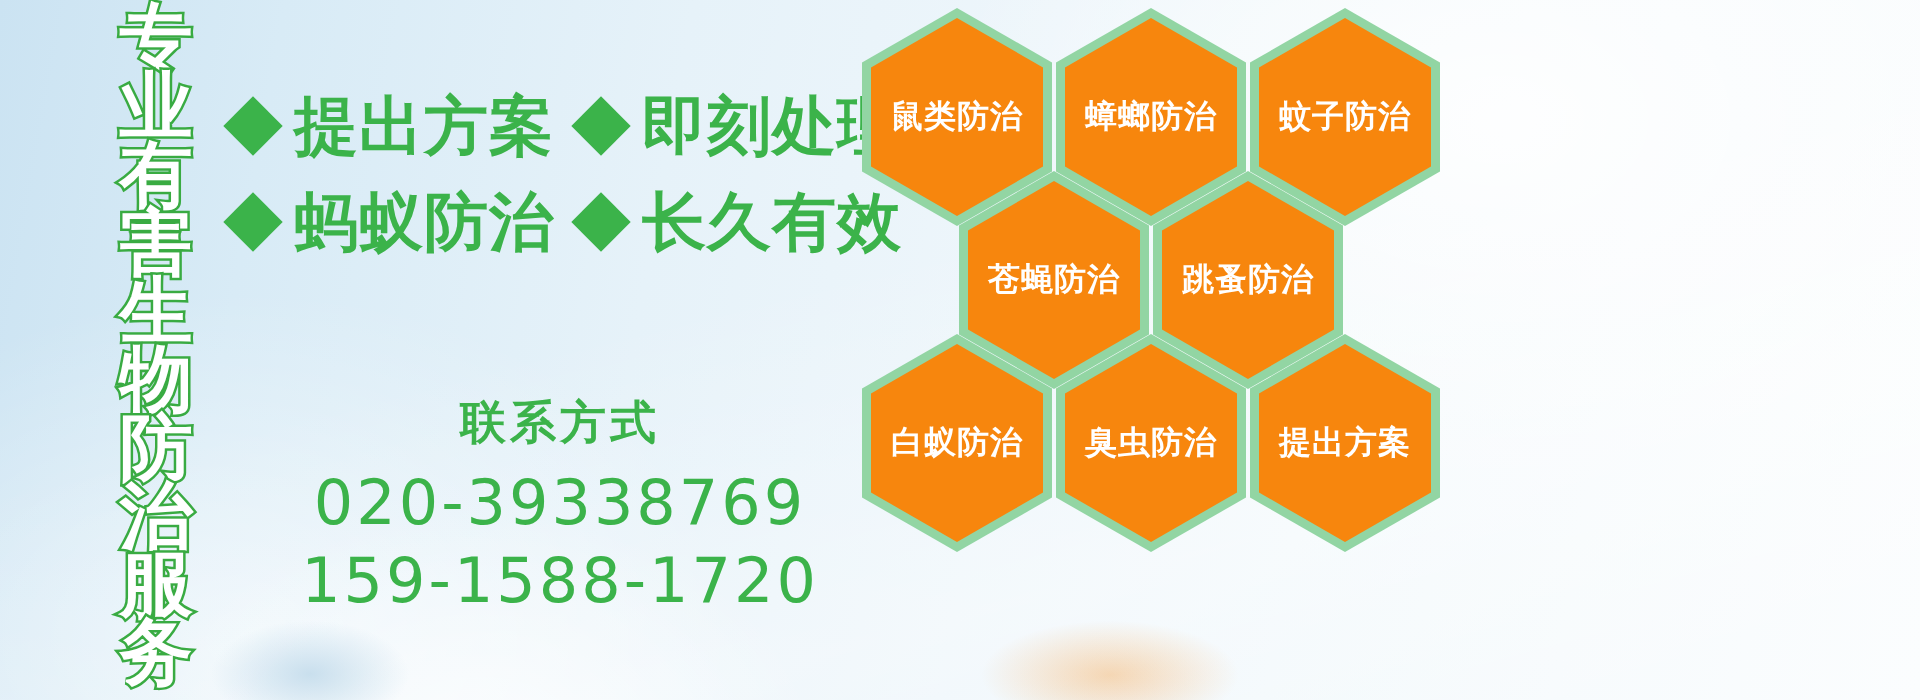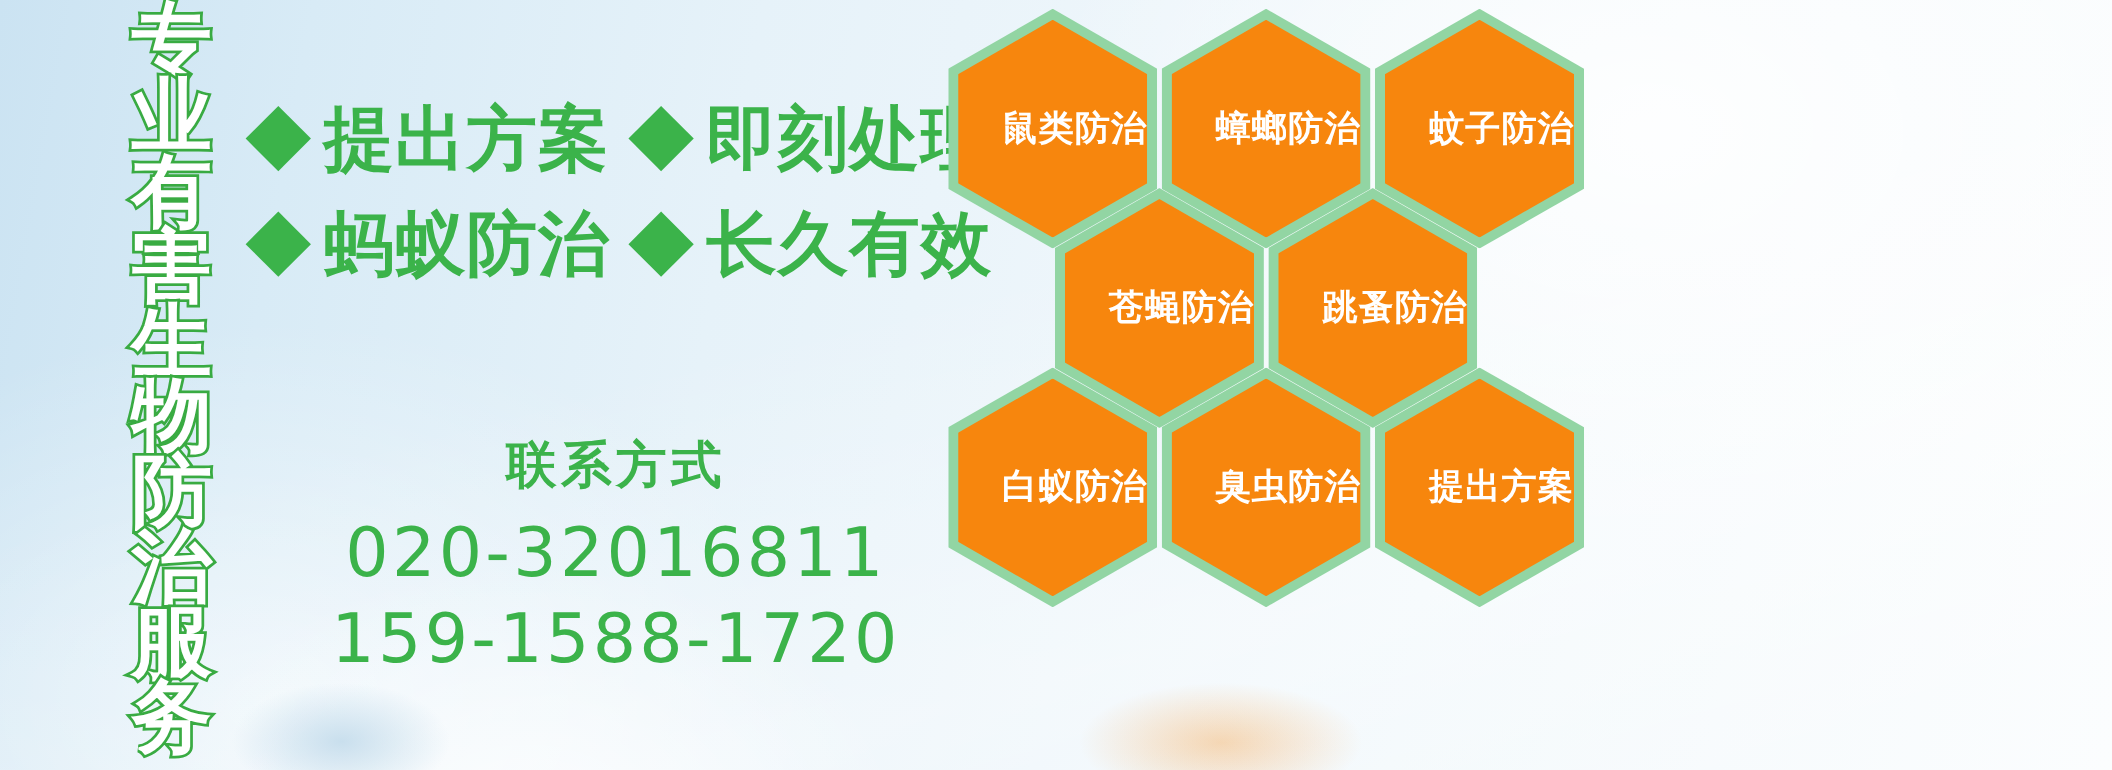--- a/index.html
+++ b/index.html
@@ -148,21 +148,21 @@
     justify-content: center;
   }
   .hex-inner {
     width: 172px;
     height: 198px;
     -webkit-clip-path: polygon(50% 0%, 100% 25%, 100% 75%, 50% 100%, 0% 75%, 0% 25%);
     clip-path: polygon(50% 0%, 100% 25%, 100% 75%, 50% 100%, 0% 75%, 0% 25%);
     background: #f7860d;
     display: flex;
     align-items: center;
-    justify-content: flex-end;
+    justify-content: center;
   }
   .hex-label {
     font-size: 32px;
     font-weight: bold;
     color: #ffffff;
     letter-spacing: 1px;
     white-space: nowrap;
     font-family: "DejaVu Sans", "Liberation Sans", sans-serif;
   }
 </style>
@@ -210,21 +210,21 @@
       <div class="feature-item">
         <span class="diamond"></span>
         <span class="feature-label">长久有效</span>
       </div>
     </div>
 
   </div>
 
   <div id="contact">
     <div id="contact-title">联系方式</div>
-    <div class="contact-phone">020-32016811</div>
+    <div class="contact-phone">020-39338769</div>
     <div class="contact-phone">159-1588-1720</div>
   </div>
 
   <div id="honeycomb">
 
     <div class="hex" style="left:0px;   top:6px;">
       <div class="hex-inner">
         <span class="hex-label">鼠类防治</span>
       </div>
     </div>

